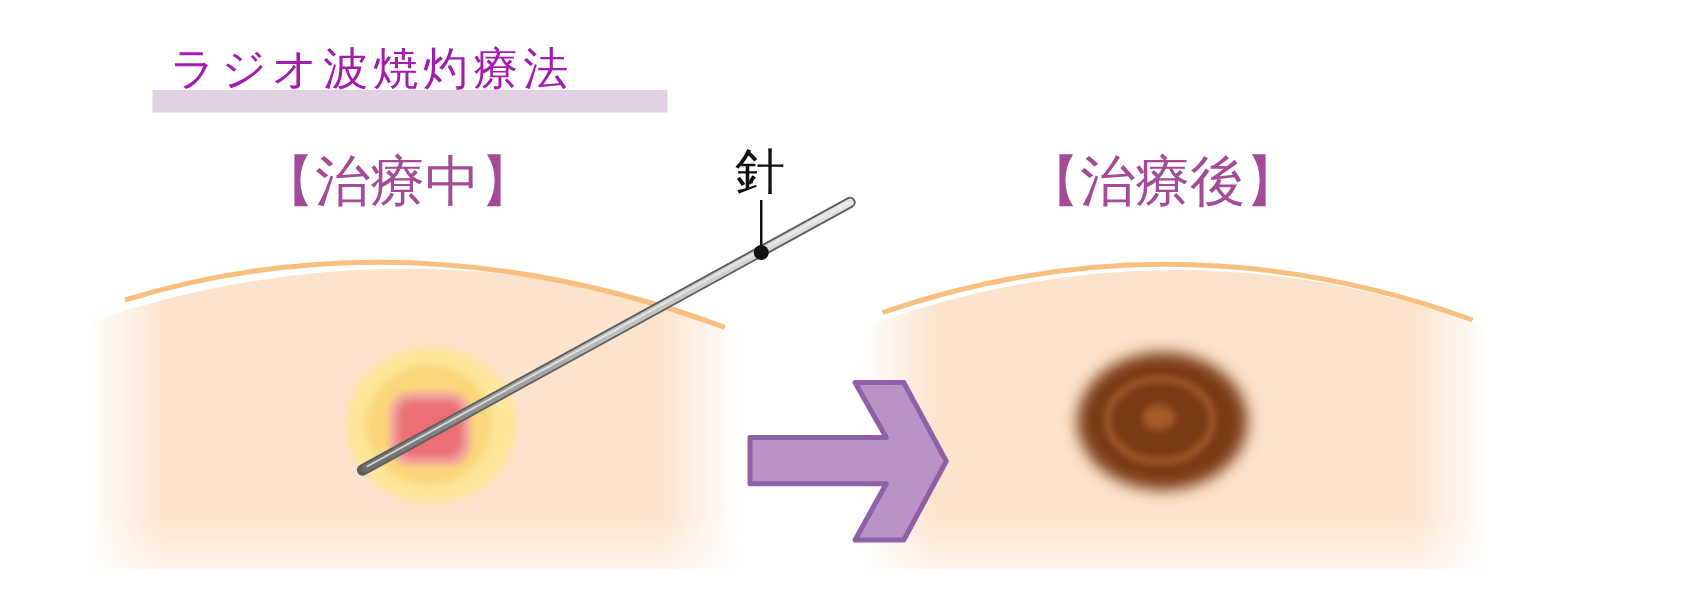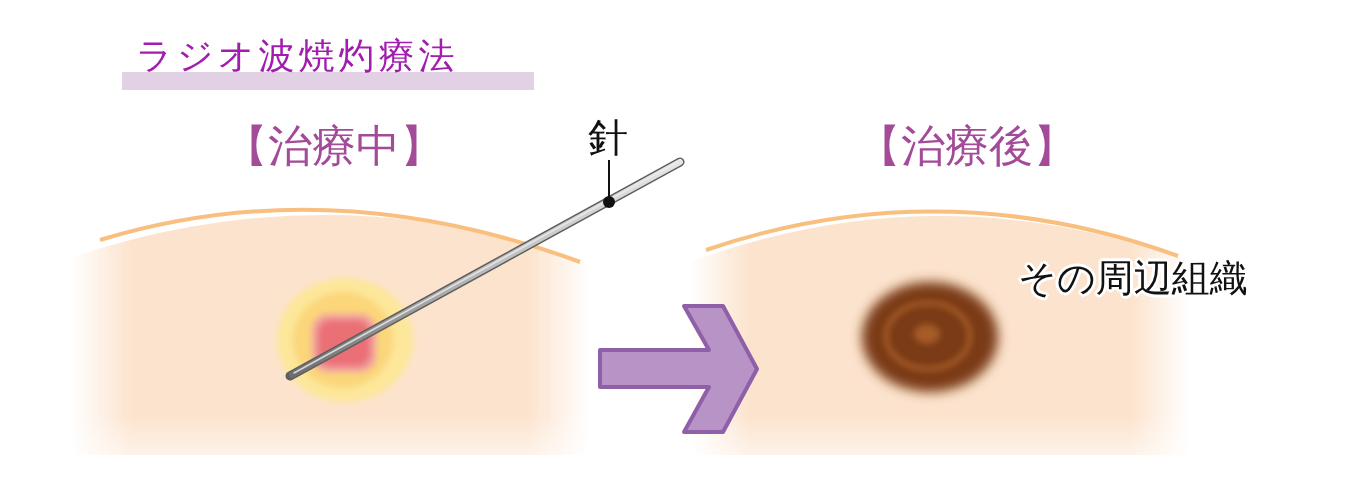--- a/index.html
+++ b/index.html
@@ -14,22 +14,22 @@
              text-shadow: 0 0 3px #fff,0 0 3px #fff,2px 2px 0 #fff,-2px -2px 0 #fff,2px -2px 0 #fff,-2px 2px 0 #fff,3px 0 0 #fff,-3px 0 0 #fff,0 3px 0 #fff,0 -3px 0 #fff; }
     .annot div { white-space:nowrap; }
     svg.scene { position:absolute; left:0; top:0; }
   </style>
 </head>
 <body>
 
 <div class="abs title-bar"></div>
 <div class="abs title">ラジオ波焼灼療法</div>
 
-<div class="abs section-label" style="left:224px; top:118px;">【治療中】</div>
-<div class="abs section-label" style="left:857px; top:118px;">【治療後】</div>
+<div class="abs section-label" style="left:208px; top:118px;">【治療中】</div>
+<div class="abs section-label" style="left:820px; top:118px;">【治療後】</div>
 
 <svg class="scene" width="1366" height="488" viewBox="0 0 1366 488">
   <defs>
     <linearGradient id="fadeL" x1="0" x2="1" y1="0" y2="0">
       <stop offset="0" stop-color="#fce3cd" stop-opacity="0"></stop>
       <stop offset="0.12" stop-color="#fce3cd" stop-opacity="1"></stop>
       <stop offset="0.88" stop-color="#fce3cd" stop-opacity="1"></stop>
       <stop offset="1" stop-color="#fce3cd" stop-opacity="0"></stop>
     </linearGradient>
     <linearGradient id="fadeB" x1="0" x2="0" y1="0" y2="1">
@@ -84,14 +84,13 @@
   </g>
 
   <g>
     <path d="M600,350 L709,350 L684,306 L723,306 L757,369 L723,432 L684,432 L709,387 L600,387 Z" fill="#b894c6" stroke="#8f5fa8" stroke-width="4" stroke-linejoin="round"></path>
   </g>
 </svg>
 
 <div class="abs needle-label">針</div>
 
 <div class="abs annot">
-  <div>その周辺組織</div>
 </div>
 
 </body></html>

